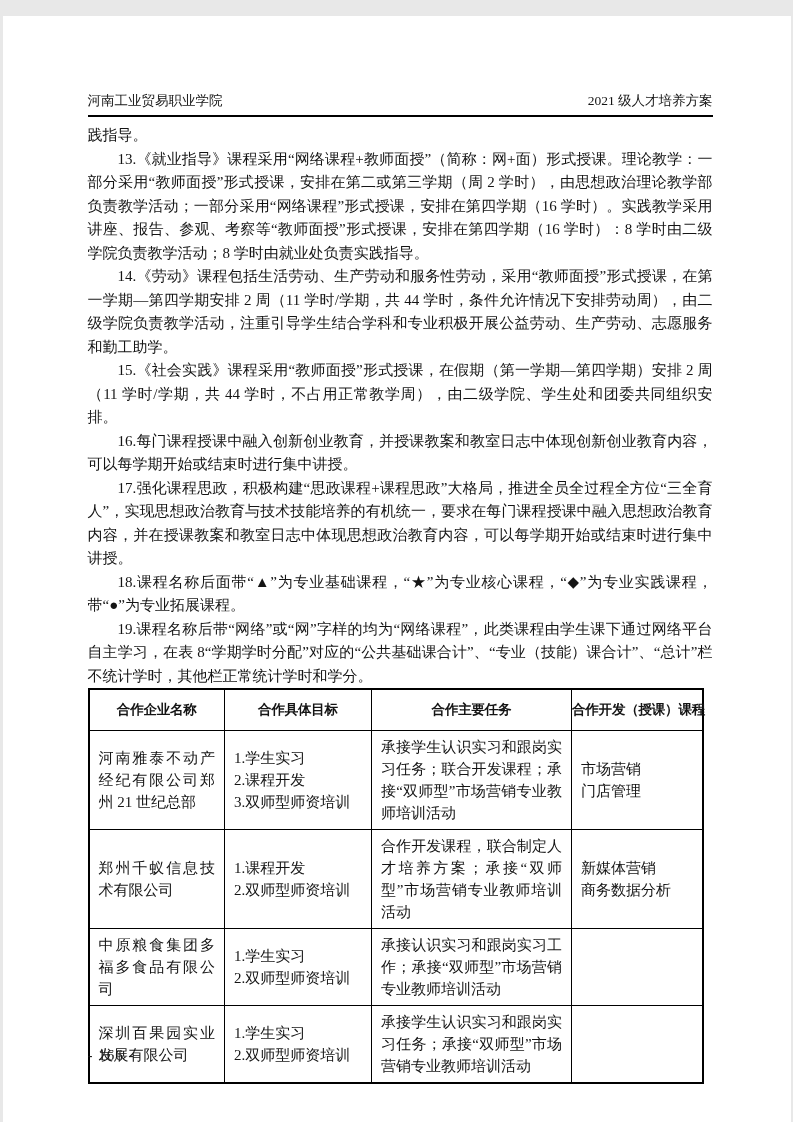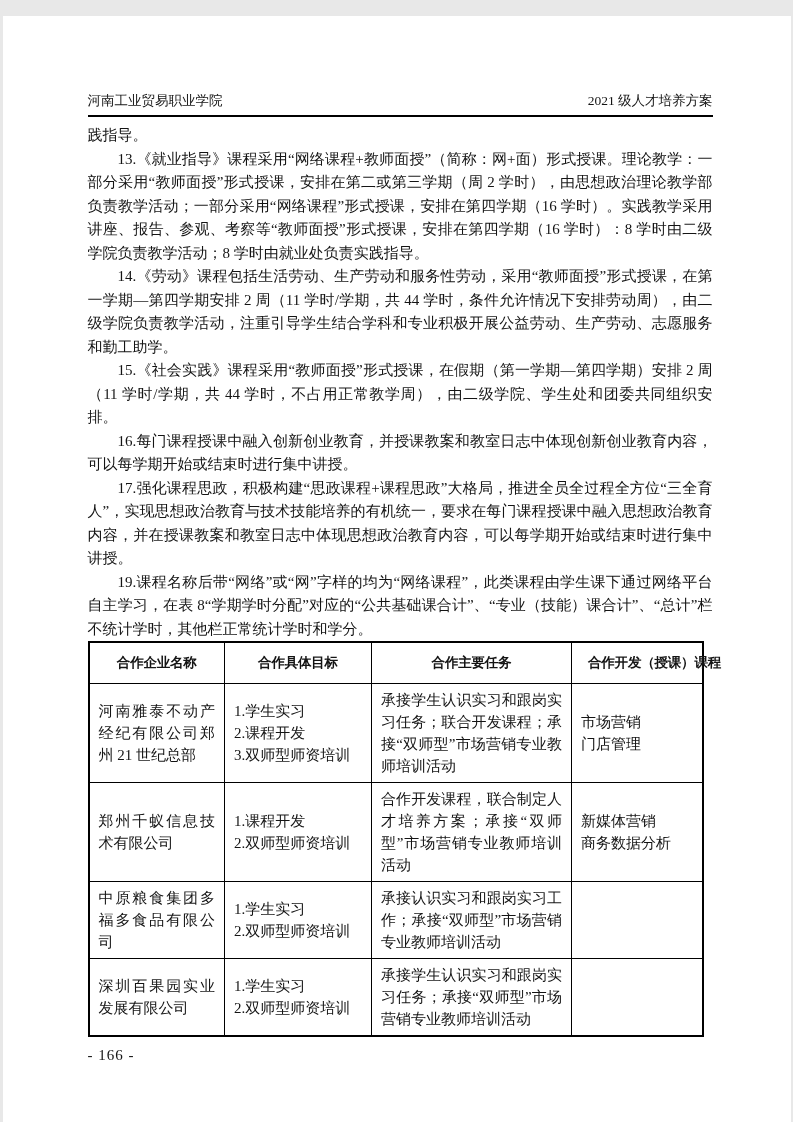--- a/index.html
+++ b/index.html
@@ -70,21 +70,21 @@
   table.coop th, table.coop td {
     border:1px solid #000;
   }
   table.coop th {
     font-family:"Liberation Sans","DejaVu Sans",sans-serif;
     font-weight:bold;
     font-size:13.5px;
     letter-spacing:-0.2px;
     white-space:nowrap;
     text-align:center;
-    padding:8px 16px;
+    padding:8px 0;
   }
   table.coop td {
     font-size:15px;
     line-height:22px;
     padding:5px 9px;
     vertical-align:middle;
   }
   td.cell-company { text-align:justify; }
   td.cell-goals   { white-space:pre-line; text-align:left; padding-left:7px; }
   td.cell-tasks   { text-align:justify; }
@@ -107,20 +107,21 @@
       <span>2021 级人才培养方案</span>
     </div>
 
     <div class="content">
       <p class="para no-indent">践指导。</p>
       <p class="para">13.《就业指导》课程采用“网络课程+教师面授”（简称：网+面）形式授课。理论教学：一部分采用“教师面授”形式授课，安排在第二或第三学期（周 2 学时），由思想政治理论教学部负责教学活动；一部分采用“网络课程”形式授课，安排在第四学期（16 学时）。实践教学采用讲座、报告、参观、考察等“教师面授”形式授课，安排在第四学期（16 学时）：8 学时由二级学院负责教学活动；8 学时由就业处负责实践指导。</p>
       <p class="para">14.《劳动》课程包括生活劳动、生产劳动和服务性劳动，采用“教师面授”形式授课，在第一学期—第四学期安排 2 周（11 学时/学期，共 44 学时，条件允许情况下安排劳动周），由二级学院负责教学活动，注重引导学生结合学科和专业积极开展公益劳动、生产劳动、志愿服务和勤工助学。</p>
       <p class="para">15.《社会实践》课程采用“教师面授”形式授课，在假期（第一学期—第四学期）安排 2 周（11 学时/学期，共 44 学时，不占用正常教学周），由二级学院、学生处和团委共同组织安排。</p>
       <p class="para">16.每门课程授课中融入创新创业教育，并授课教案和教室日志中体现创新创业教育内容，可以每学期开始或结束时进行集中讲授。</p>
       <p class="para">17.强化课程思政，积极构建“思政课程+课程思政”大格局，推进全员全过程全方位“三全育人”，实现思想政治教育与技术技能培养的有机统一，要求在每门课程授课中融入思想政治教育内容，并在授课教案和教室日志中体现思想政治教育内容，可以每学期开始或结束时进行集中讲授。</p>
+      <p class="para">18.课程名称后面带“▲”为专业基础课程，“★”为专业核心课程，“◆”为专业实践课程，带“●”为专业拓展课程。</p>
       <p class="para">19.课程名称后带“网络”或“网”字样的均为“网络课程”，此类课程由学生课下通过网络平台自主学习，在表 8“学期学时分配”对应的“公共基础课合计”、“专业（技能）课合计”、“总计”栏不统计学时，其他栏正常统计学时和学分。</p>
 
 
 
       <table class="coop">
         <colgroup>
           <col style="width:136px">
           <col style="width:147px">
           <col style="width:200px">
           <col style="width:131px">

